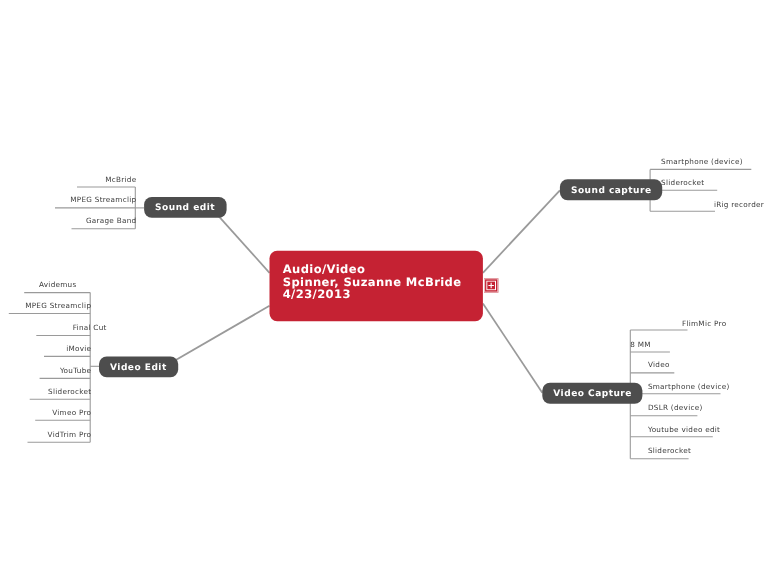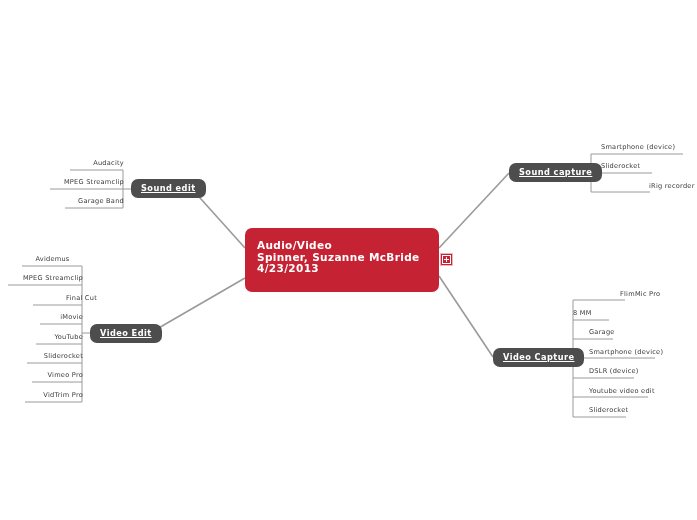--- a/index.html
+++ b/index.html
@@ -75,21 +75,20 @@
     font-size: 8.2px;
     font-weight: bold;
     letter-spacing: 0.45px;
     height: 19px;
     line-height: 19px;
     text-align: center;
     white-space: nowrap;
     z-index: 4;
     box-sizing: border-box;
     padding: 0 10px;
-    text-decoration: underline;
   }
   #branch-sound-edit     { left: 131px; top: 179px; }
   #branch-video-edit     { left: 90px;  top: 324px; }
   #branch-sound-capture  { left: 509px; top: 163px; }
   #branch-video-capture  { left: 493px; top: 348px; }
 
   
   .leaf {
     position: absolute;
     font-size: 6.6px;
@@ -170,38 +169,38 @@
       <rect x="0.5" y="0.5" width="8" height="8" fill="#C52233" stroke="#ffffff" stroke-width="1"></rect>
       <path d="M4.5,2 L4.5,7 M2,4.5 L7,4.5" stroke="#ffffff" stroke-width="1"></path>
     </svg>
   </div>
 
   <div class="branch-node" id="branch-sound-edit">Sound edit</div>
   <div class="branch-node" id="branch-video-edit">Video Edit</div>
   <div class="branch-node" id="branch-sound-capture">Sound capture</div>
   <div class="branch-node" id="branch-video-capture">Video Capture</div>
 
-  <div class="leaf align-right" style="left:70px;top:157px;width:54px;">Audacity</div>
+  <div class="leaf align-right" style="left:70px;top:157px;width:54px;">McBride</div>
   <div class="leaf align-right" style="left:50px;top:176px;width:74px;">MPEG Streamclip</div>
   <div class="leaf align-right" style="left:65px;top:195px;width:59px;">Garage Band</div>
 
   <div class="leaf align-right" style="left:22px;top:253px;width:61px;text-align:center;">Avidemus</div>
   <div class="leaf align-right" style="left:8px;top:272px;width:75px;">MPEG Streamclip</div>
   <div class="leaf align-right" style="left:47px;top:292px;width:50px;">Final Cut</div>
   <div class="leaf align-right" style="left:40px;top:311px;width:43px;">iMovie</div>
   <div class="leaf align-right" style="left:36px;top:331px;width:47px;">YouTube</div>
   <div class="leaf align-right" style="left:27px;top:350px;width:56px;">Sliderocket</div>
   <div class="leaf align-right" style="left:32px;top:369px;width:51px;">Vimeo Pro</div>
   <div class="leaf align-right" style="left:25px;top:389px;width:58px;">VidTrim Pro</div>
 
   <div class="leaf align-left" style="left:601px;top:141px;width:90px;">Smartphone (device)</div>
   <div class="leaf align-left" style="left:601px;top:160px;width:90px;">Sliderocket</div>
   <div class="leaf align-left" style="left:601px;top:180px;width:90px;padding-left:48px;">iRig recorder</div>
 
   <div class="leaf align-left" style="left:584px;top:288px;width:105px;padding-left:36px;">FlimMic Pro</div>
   <div class="leaf align-left" style="left:573px;top:307px;width:100px;">8 MM</div>
-  <div class="leaf align-left" style="left:589px;top:326px;width:100px;">Garage</div>
+  <div class="leaf align-left" style="left:589px;top:326px;width:100px;">Video</div>
   <div class="leaf align-left" style="left:589px;top:346px;width:100px;">Smartphone (device)</div>
   <div class="leaf align-left" style="left:589px;top:365px;width:100px;">DSLR (device)</div>
   <div class="leaf align-left" style="left:589px;top:385px;width:100px;">Youtube video edit</div>
   <div class="leaf align-left" style="left:589px;top:404px;width:100px;">Sliderocket</div>
 
 </div>
 
 </body></html>

